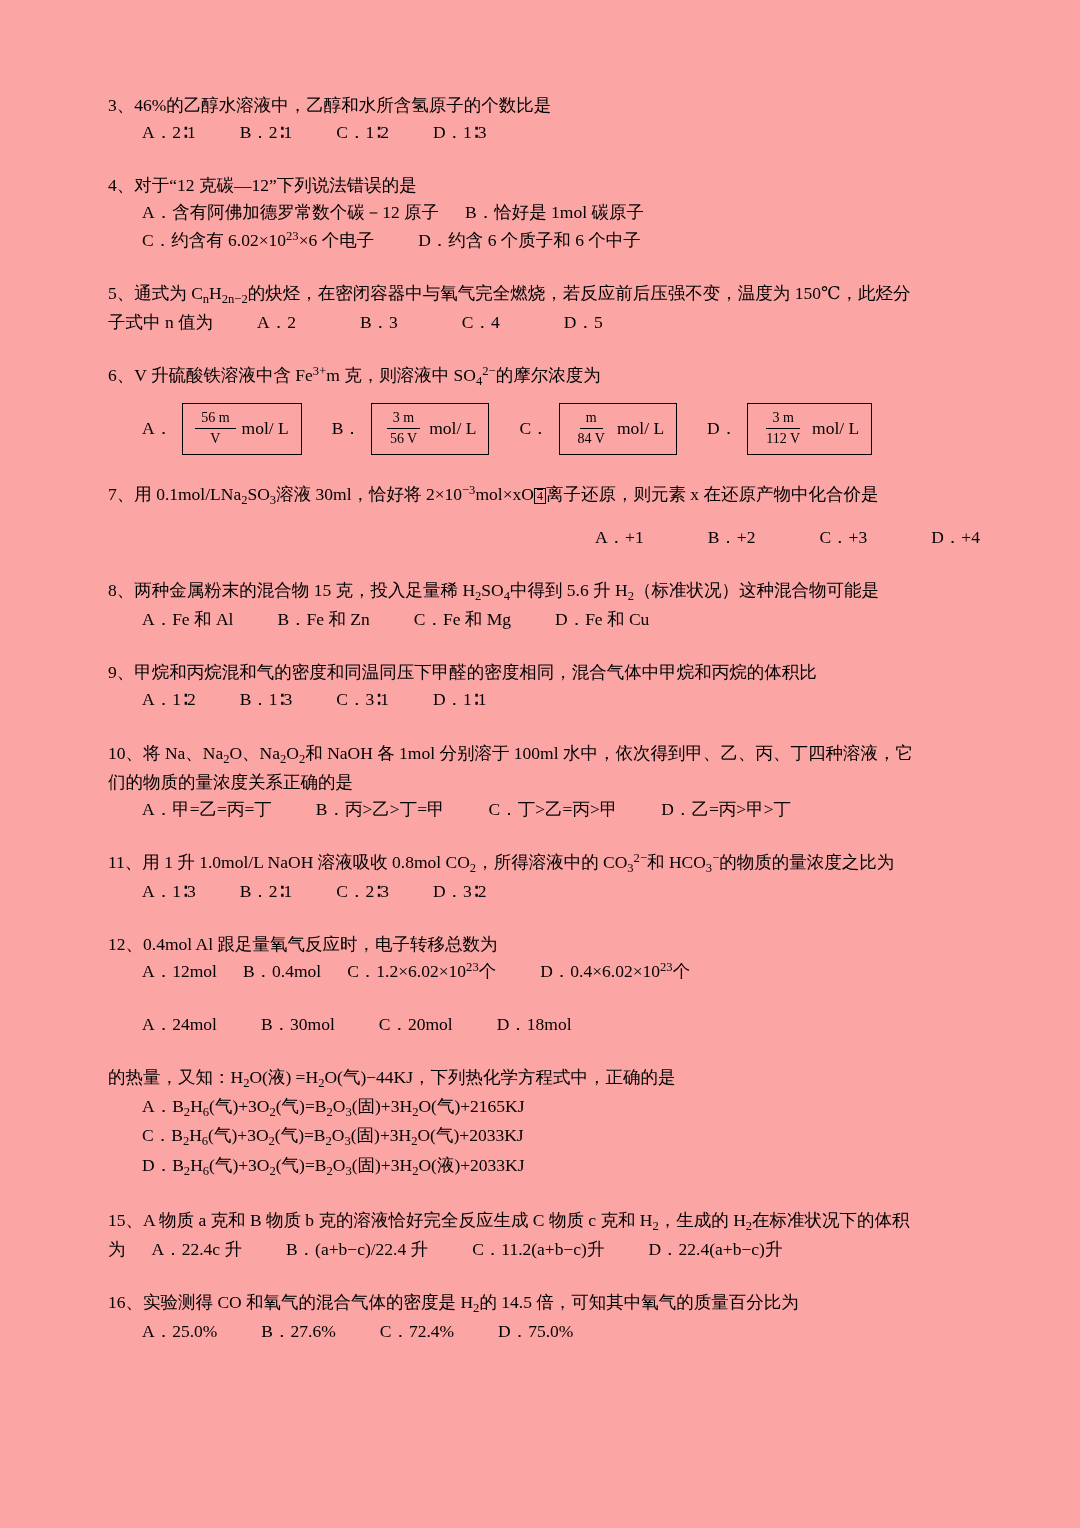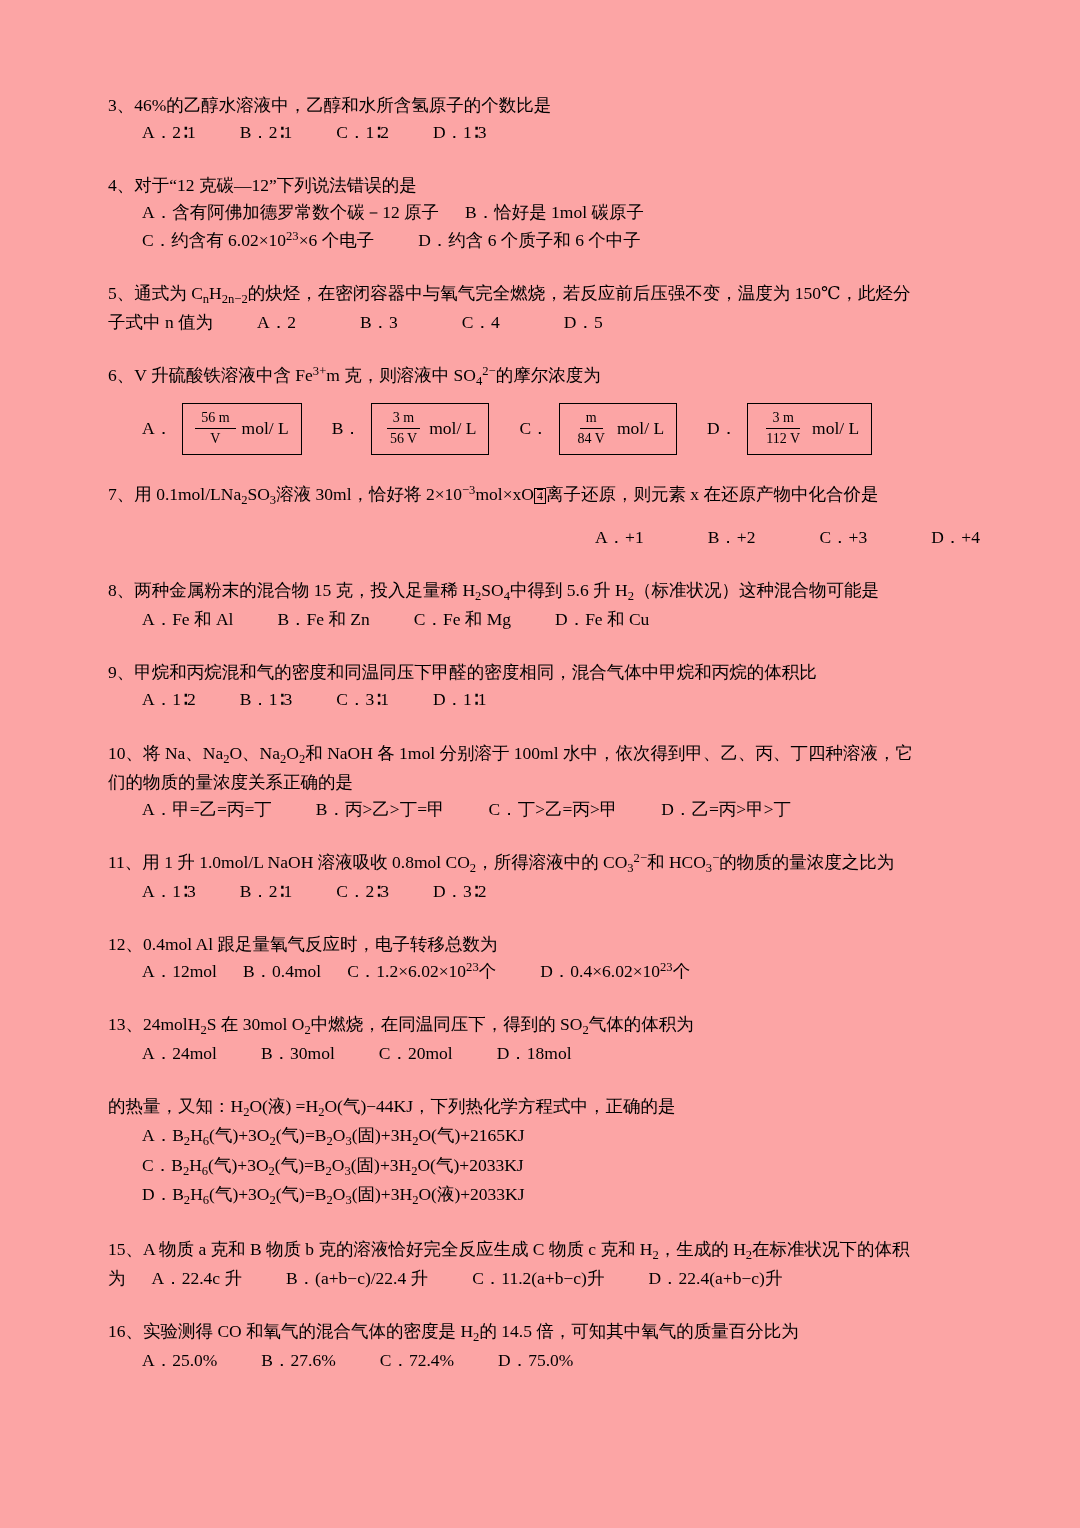--- a/index.html
+++ b/index.html
@@ -204,21 +204,20 @@
   </div>
 
   <div class="q">
     <div class="stem"><span>12、</span><span>0.4mol Al 跟足量氧气反应时，电子转移总数为</span></div>
     <div class="opts">
       <span class="opt">A．12mol</span><span class="sp-sm"></span><span class="opt">B．0.4mol</span><span class="sp-sm"></span><span class="opt"><span>C．1.2×6.02×10</span><sup>23</sup><span>个</span></span><span class="sp-md"></span><span class="opt"><span>D．0.4×6.02×10</span><sup>23</sup><span>个</span></span>
     </div>
   </div>
 
   <div class="q">
-    <div class="stem"><span>13、</span><span>24molH</span><sub>2</sub><span>S 在 30mol O</span><sub>2</sub><span>中燃烧，在同温同压下，得到的 SO</span><sub>2</sub><span>气体的体积为</span></div>
     <div class="opts">
       <span class="opt">A．24mol</span><span class="sp-md"></span><span class="opt">B．30mol</span><span class="sp-md"></span><span class="opt">C．20mol</span><span class="sp-md"></span><span class="opt">D．18mol</span>
     </div>
   </div>
 
   <div class="q">
     <div><span>的热量，又知：H</span><sub>2</sub><span>O(液) =H</span><sub>2</sub><span>O(气)−44KJ，下列热化学方程式中，正确的是</span></div>
     <div class="opt-line"><span>A．</span><span>B<sub>2</sub>H<sub>6</sub>(气)+3O<sub>2</sub>(气)=B<sub>2</sub>O<sub>3</sub>(固)+3H<sub>2</sub>O(气)+2165KJ</span></div>
     <div class="opt-line"><span>C．</span><span>B<sub>2</sub>H<sub>6</sub>(气)+3O<sub>2</sub>(气)=B<sub>2</sub>O<sub>3</sub>(固)+3H<sub>2</sub>O(气)+2033KJ</span></div>
     <div class="opt-line"><span>D．</span><span>B<sub>2</sub>H<sub>6</sub>(气)+3O<sub>2</sub>(气)=B<sub>2</sub>O<sub>3</sub>(固)+3H<sub>2</sub>O(液)+2033KJ</span></div>

